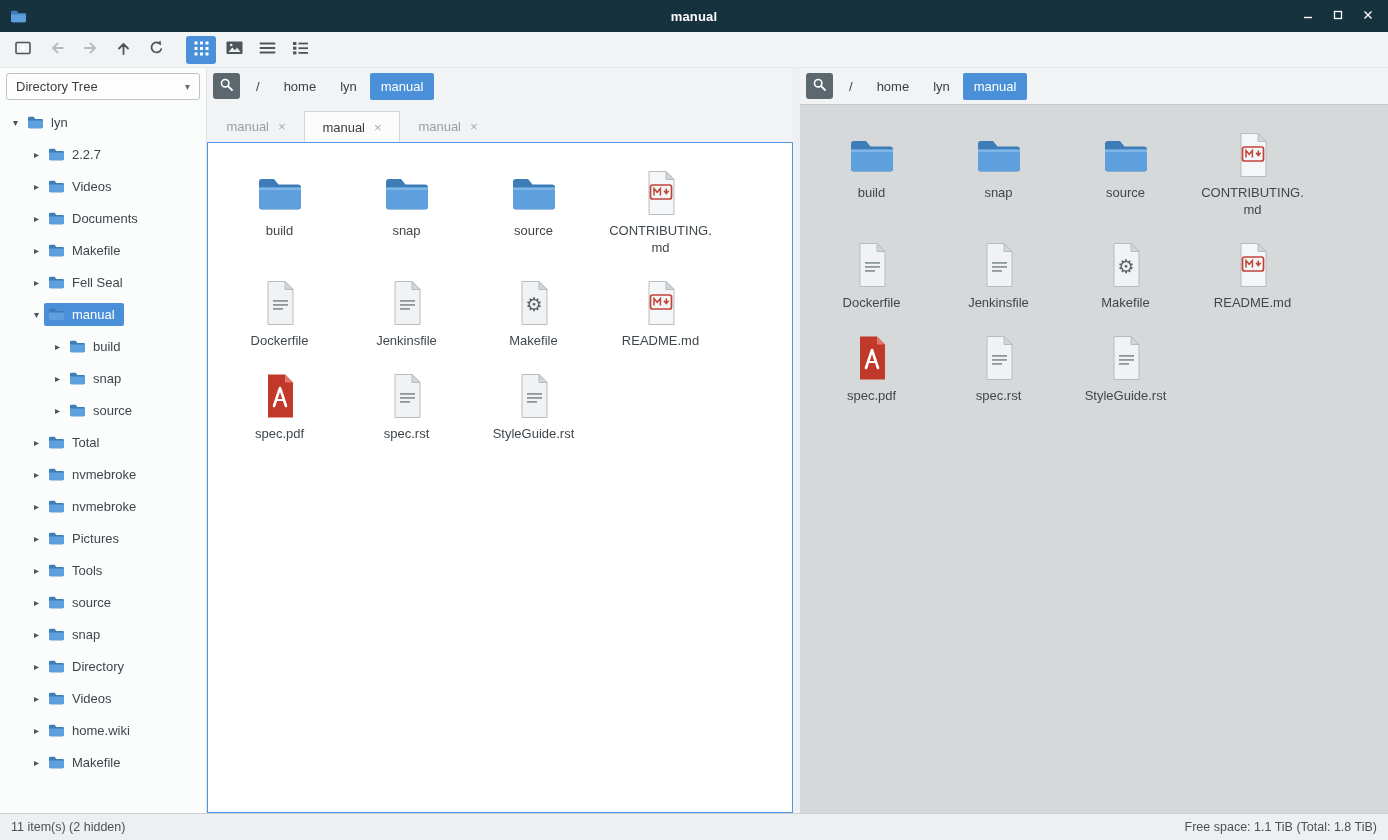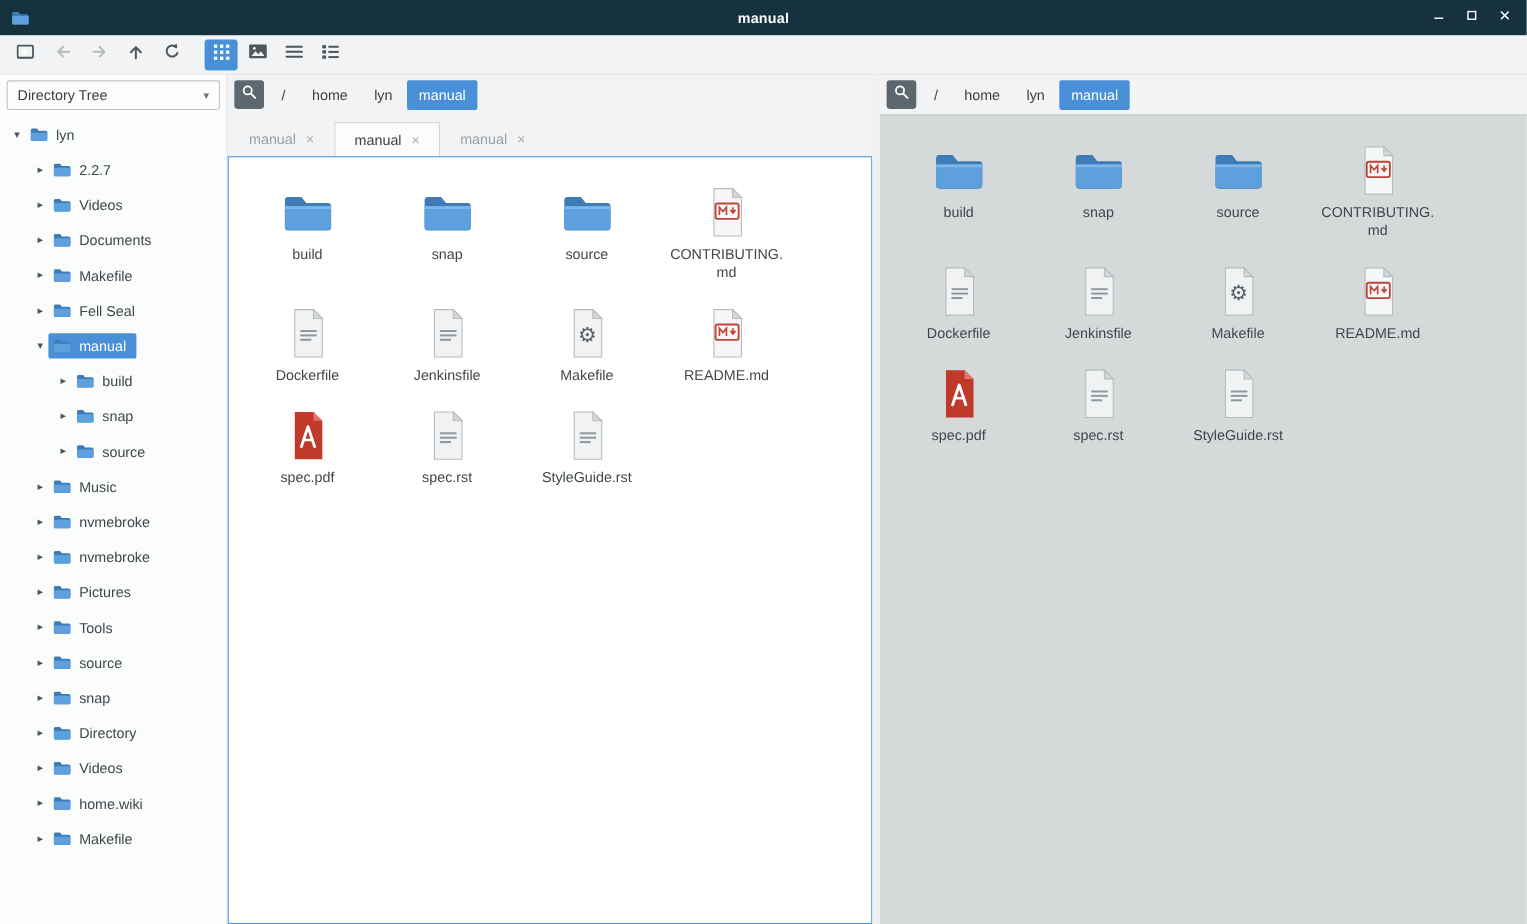--- a/index.html
+++ b/index.html
@@ -335,21 +335,21 @@
           </div>
           <div class="tree-row" style="padding-left: 29px;">
             <span class="expander">▸</span>
             <span class="tree-content">
               <span style="display: flex;">
                 <svg width="17" height="14" viewBox="0 0 17 14">
                   <path d="M1 3.2 a1.4 1.4 0 0 1 1.4-1.4 h4.2 l1.7 2.1 h6.3 A1.4 1.4 0 0 1 16 5.3 v6.5 a1.4 1.4 0 0 1-1.4 1.4 H2.4 A1.4 1.4 0 0 1 1 11.8 z" fill="#3d7cb7"></path>
                   <path d="M1 5.6 h15 v6.2 a1.4 1.4 0 0 1-1.4 1.4 H2.4 A1.4 1.4 0 0 1 1 11.8 z" fill="#5ea0de"></path>
                 </svg>
               </span>
-              <span class="tree-label">Music</span>
+              <span class="tree-label">Total</span>
             </span>
           </div>
           <div class="tree-row" style="padding-left: 29px;">
             <span class="expander">▸</span>
             <span class="tree-content">
               <span style="display: flex;">
                 <svg width="17" height="14" viewBox="0 0 17 14">
                   <path d="M1 3.2 a1.4 1.4 0 0 1 1.4-1.4 h4.2 l1.7 2.1 h6.3 A1.4 1.4 0 0 1 16 5.3 v6.5 a1.4 1.4 0 0 1-1.4 1.4 H2.4 A1.4 1.4 0 0 1 1 11.8 z" fill="#3d7cb7"></path>
                   <path d="M1 5.6 h15 v6.2 a1.4 1.4 0 0 1-1.4 1.4 H2.4 A1.4 1.4 0 0 1 1 11.8 z" fill="#5ea0de"></path>
                 </svg>
@@ -778,14 +778,18 @@
                 </svg>
               </span>
               <div class="file-label">StyleGuide.rst</div>
             </div>
           </div>
       </div>
 
     </div>
   </div>
 
+  <div class="statusbar">
+    <span>11 item(s) (2 hidden)</span>
+    <span class="status-right">Free space: 1.1 TiB (Total: 1.8 TiB)</span>
+  </div>
 
 </div>
 
 </body></html>

